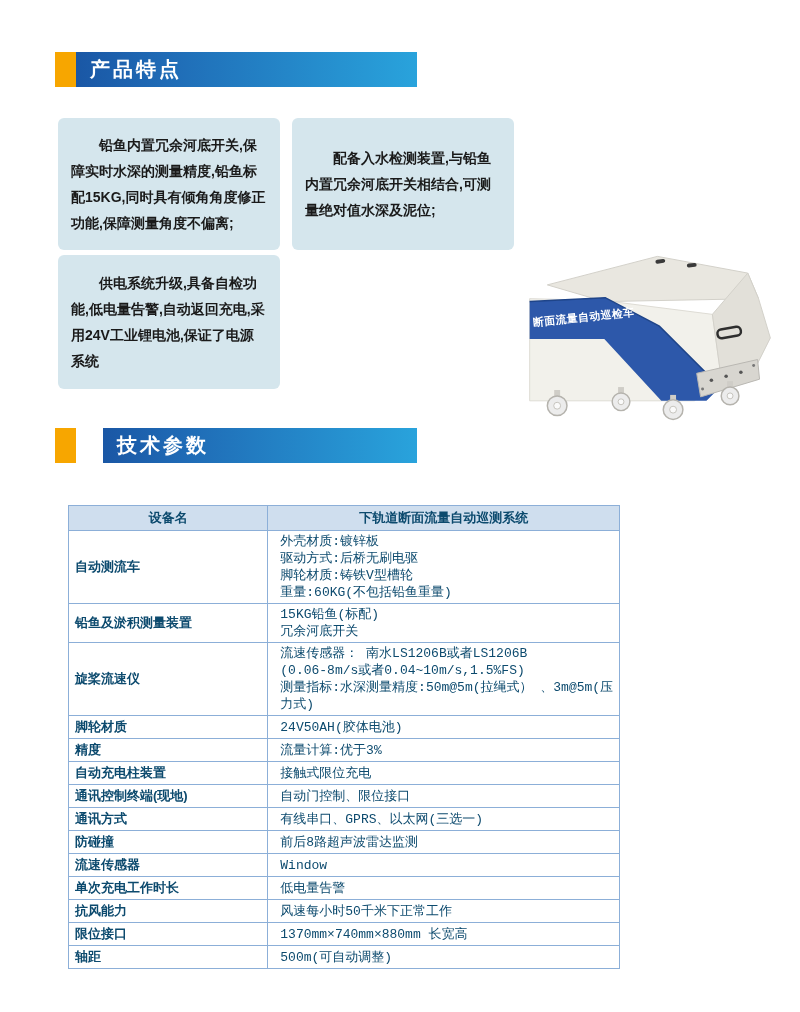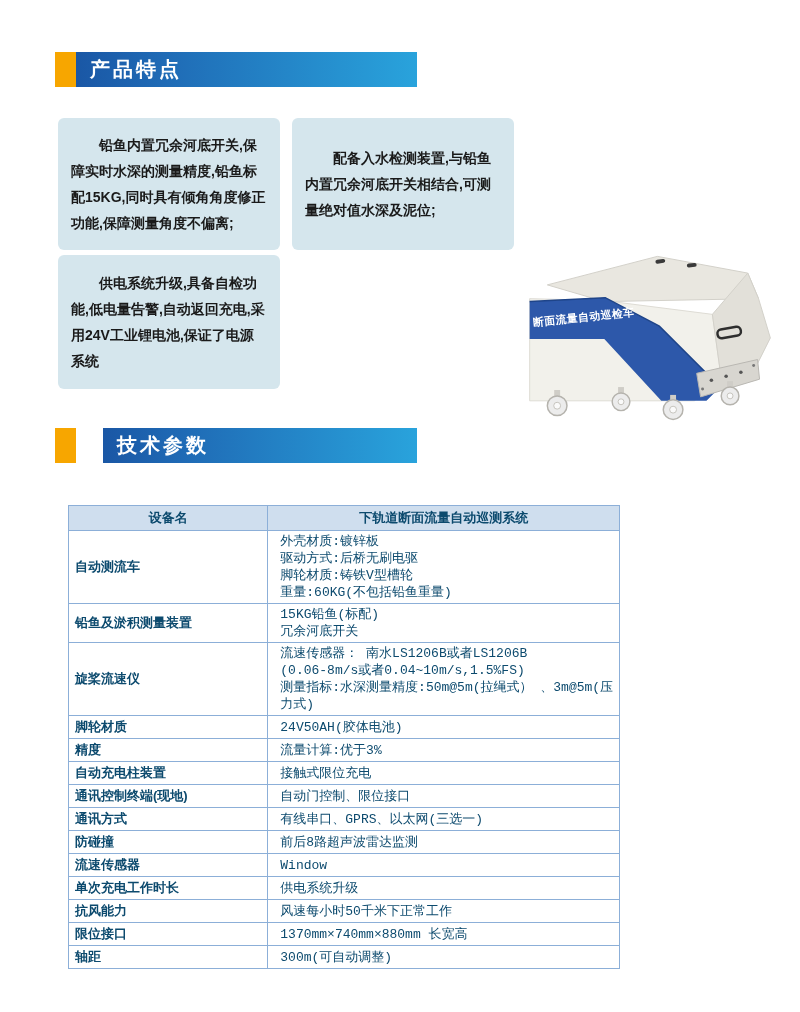--- a/index.html
+++ b/index.html
@@ -168,30 +168,30 @@
       <tr>
         <td class="name">防碰撞</td>
         <td class="value">前后8路超声波雷达监测</td>
       </tr>
       <tr>
         <td class="name">流速传感器</td>
         <td class="value">Window</td>
       </tr>
       <tr>
         <td class="name">单次充电工作时长</td>
-        <td class="value">供电系统升级</td>
+        <td class="value">低电量告警</td>
       </tr>
       <tr>
         <td class="name">抗风能力</td>
         <td class="value">风速每小时50千米下正常工作</td>
       </tr>
       <tr>
         <td class="name">限位接口</td>
         <td class="value">1370mm×740mm×880mm 长宽高</td>
       </tr>
       <tr>
         <td class="name">轴距</td>
-        <td class="value">300m(可自动调整)</td>
+        <td class="value">500m(可自动调整)</td>
       </tr>
     </tbody>
   </table>
 
 </div>
 
 </body></html>

